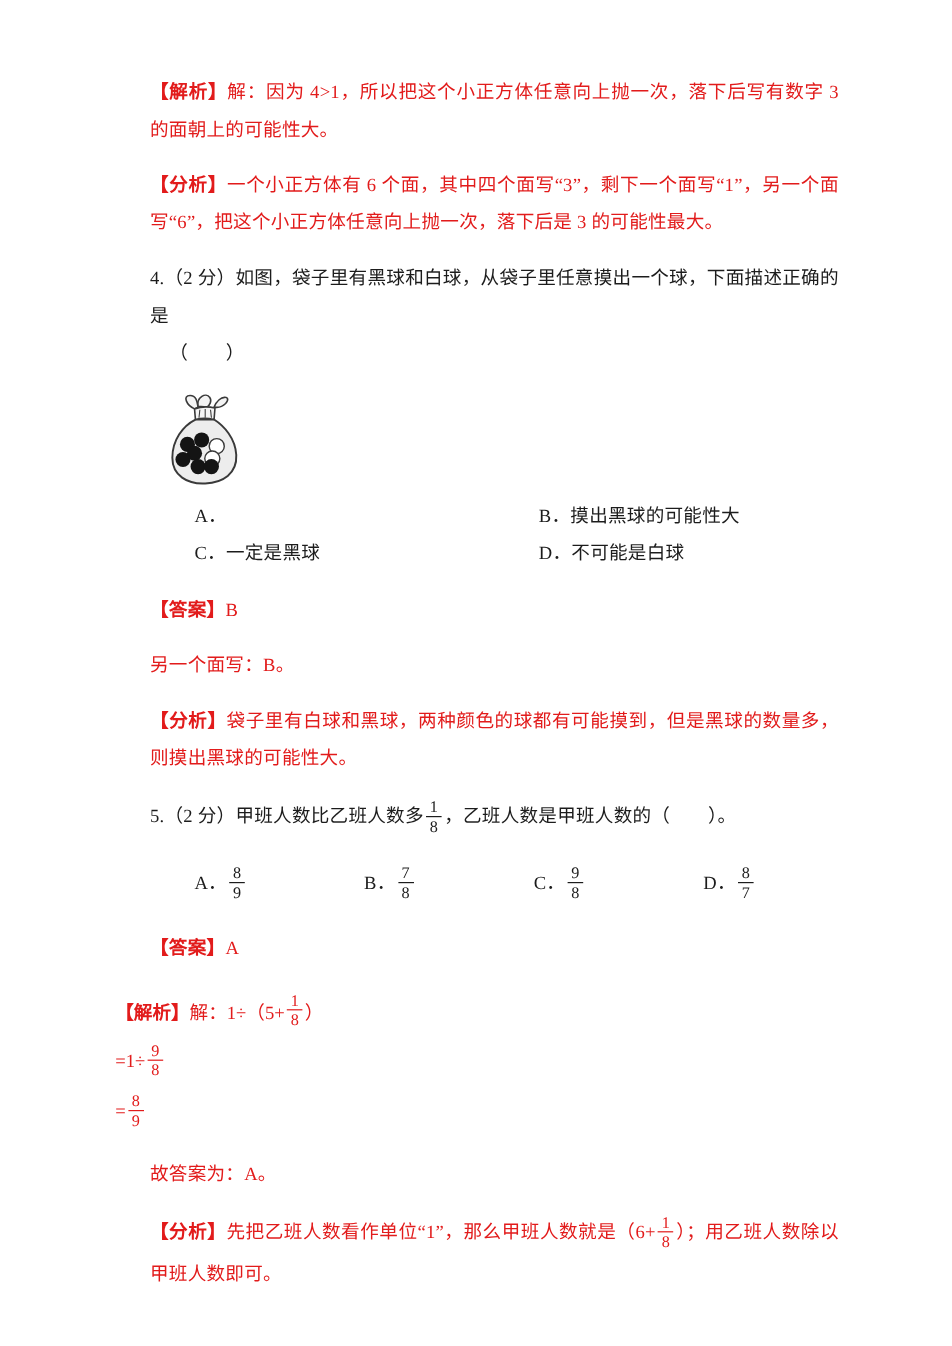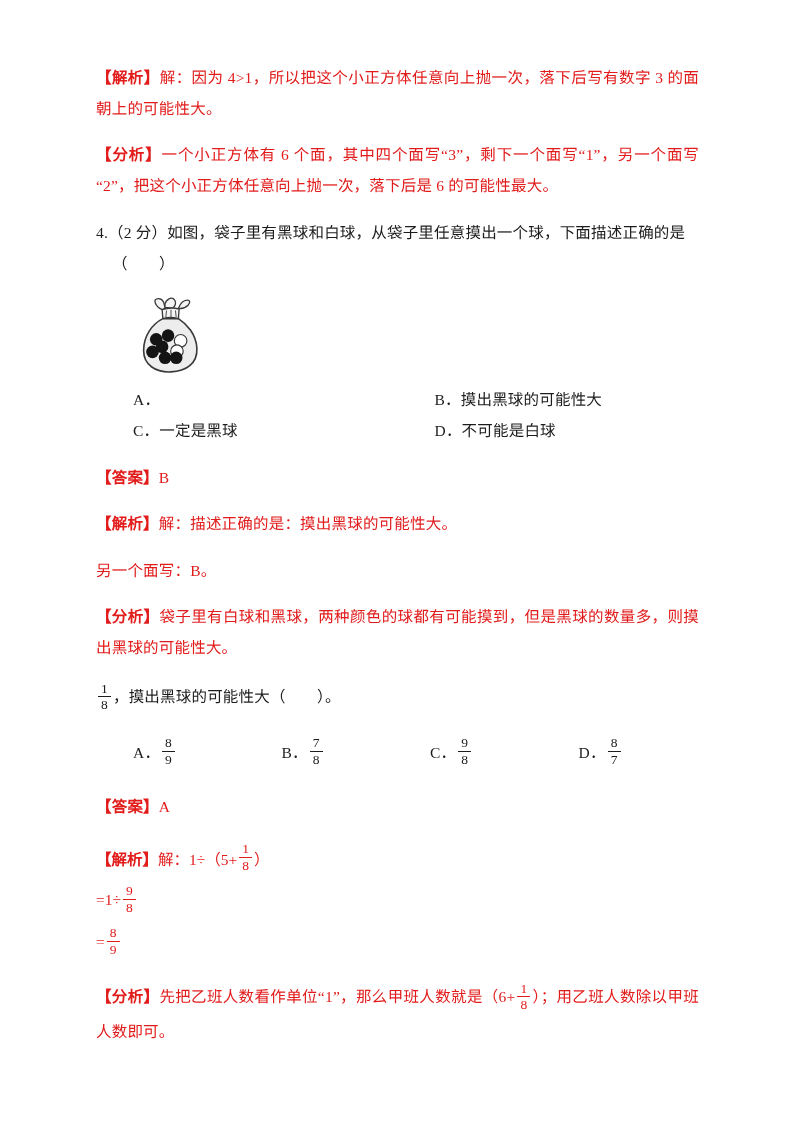--- a/index.html
+++ b/index.html
@@ -13,20 +13,21 @@
   }
   .doc{
     padding:46px 94px 0 96px;
     color:var(--ink);
   }
   .t{
     font-size:15.5px;
     line-height:31px;
     text-align:justify;
     letter-spacing:0.2px;
+    margin-left:29px;
   }
   .red{color:var(--red);}
   .lbl{font-weight:bold;}
   .qstem{margin-top:8px;}
   .indent2{padding-left:16px;}
   
   .figwrap{margin:5px 0 6px 38px;height:84px;}
   
   .opts2{display:grid;grid-template-columns:1fr 1fr;}
   .opts4{display:grid;grid-template-columns:1fr 1fr 1fr 1.06fr;}
@@ -43,21 +44,21 @@
   .eq{display:flex;align-items:center;min-height:42px;font-size:15.5px;}
   .ans{min-height:31px;}
   .fx{line-height:35px;}
 </style>
 </head>
 <body>
 
 <div class="doc">
 
   <p class="t red"><span class="lbl">【解析】</span><span>解：因为 4&gt;1，所以把这个小正方体任意向上抛一次，落下后写有数字 3 的面朝上的可能性大。</span></p>
-  <p class="t red"><span class="lbl">【分析】</span><span>一个小正方体有 6 个面，其中四个面写“3”，剩下一个面写“1”，另一个面写“2”，把这个小正方体任意向上抛一次，落下后是 6 的可能性最大。</span></p>
+  <p class="t red"><span class="lbl">【分析】</span><span>一个小正方体有 6 个面，其中四个面写“3”，剩下一个面写“1”，另一个面写“6”，把这个小正方体任意向上抛一次，落下后是 3 的可能性最大。</span></p>
 
   <p class="t qstem"><span>4.（2 分）如图，袋子里有黑球和白球，从袋子里任意摸出一个球，下面描述正确的是</span><br><span class="indent2">（　　）</span></p>
 
   <div class="figwrap">
     <svg width="74" height="84" viewBox="0 0 100 113">
 
       <path d="M39,33 C25,40 13,56 13,76 C13,96 30,106 50,105 C70,104 86,94 85,73 C84,54 71,40 60,33 Z" fill="#ededed" stroke="#3a3a3a" stroke-width="2.2" stroke-linejoin="round"></path>
 
       <g>
         <circle cx="63" cy="63" r="8.5" fill="#ffffff" stroke="#3a3a3a" stroke-width="1.6"></circle>
@@ -101,25 +102,24 @@
         <span>C．</span>
         <span>一定是黑球</span>
       </div>
     <div class="opt">
         <span>D．</span>
         <span>不可能是白球</span>
       </div>
   </div>
 
   <p class="t red ans"><span class="lbl">【答案】</span><span>B</span></p>
-  <p class="t red"><span class="lbl">【解析】</span><span>解：描述正确的是：摸出黑球的可能性大。</span></p>
   <p class="t red">另一个面写：B。</p>
   <p class="t red"><span class="lbl">【分析】</span><span>袋子里有白球和黑球，两种颜色的球都有可能摸到，但是黑球的数量多，则摸出黑球的可能性大。</span></p>
 
-  <p class="t qstem fx"><span class="frac"><span class="fn">1</span><span class="fd">8</span></span><span>，摸出黑球的可能性大（　　）。</span></p>
+  <p class="t qstem fx"><span>5.（2 分）甲班人数比乙班人数多</span><span class="frac"><span class="fn">1</span><span class="fd">8</span></span><span>，乙班人数是甲班人数的（　　）。</span></p>
 
   <div class="t opts4">
     <div class="opt optf">
         <span>A．</span>
         <span class="frac">
           <span class="fn">8</span>
           <span class="fd">9</span>
         </span>
       </div>
     <div class="opt optf">
@@ -164,15 +164,16 @@
       </span>
     </div>
   <div class="eq red">
       <span>=</span>
       <span class="frac">
         <span class="fn">8</span>
         <span class="fd">9</span>
       </span>
     </div>
 
+  <p class="t red">故答案为：A。</p>
   <p class="t red fx"><span class="lbl">【分析】</span><span>先把乙班人数看作单位“1”，那么甲班人数就是（6+</span><span class="frac"><span class="fn">1</span><span class="fd">8</span></span><span>）；用乙班人数除以甲班人数即可。</span></p>
 
 </div>
 
 </body></html>

